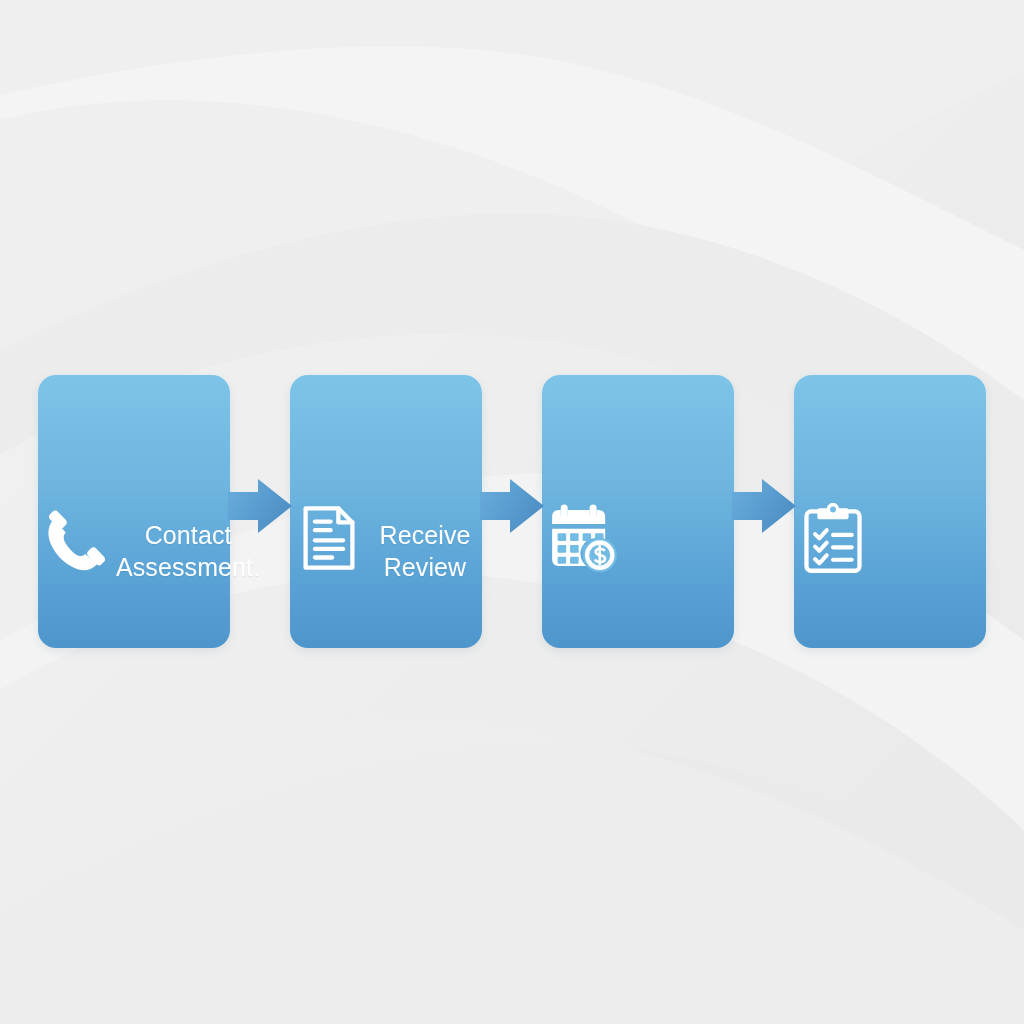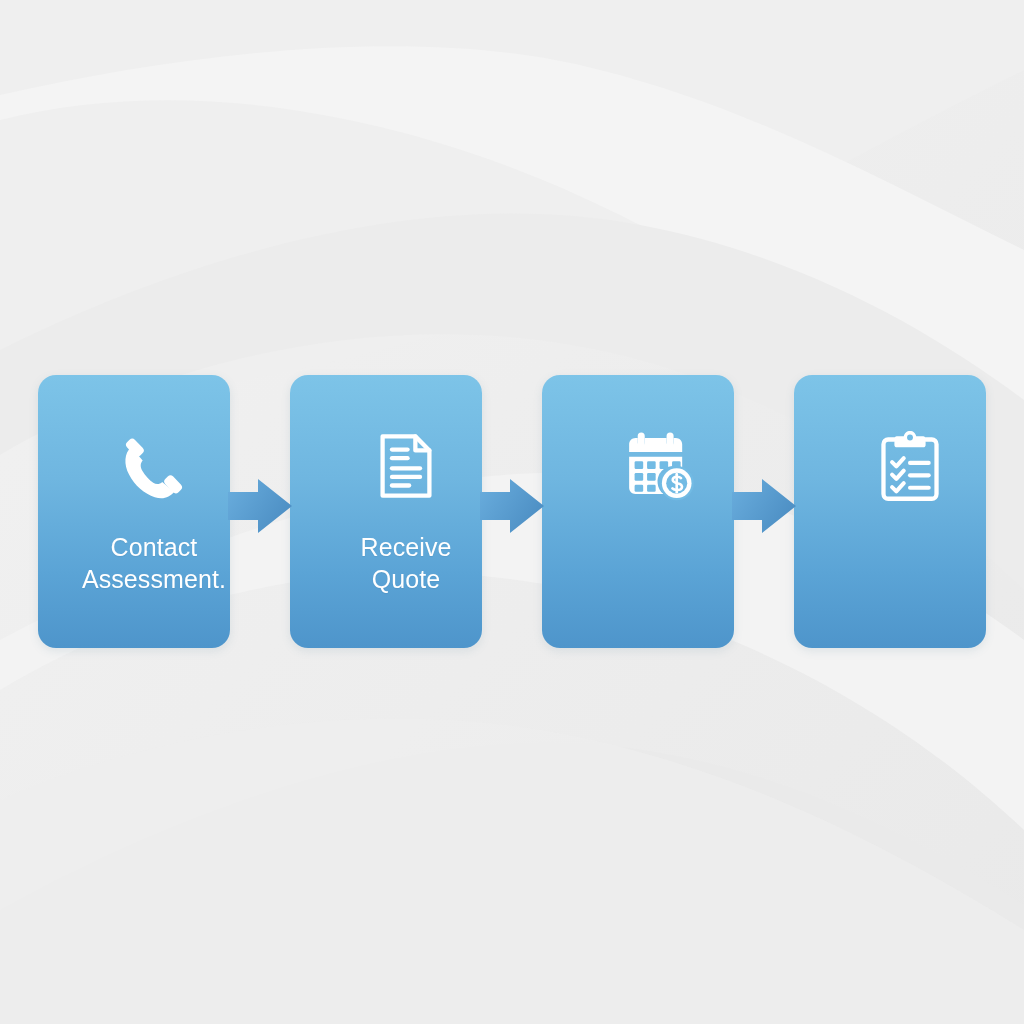--- a/index.html
+++ b/index.html
@@ -44,26 +44,25 @@
   }
 
   .step-card {
     position: relative;
     width: 192px;
     height: 273px;
     border-radius: 18px;
     background: linear-gradient(180deg, #7dc4e8 0%, #6fb6e0 38%, #5ba4d6 72%, #4e95cb 100%);
     box-shadow: 0 3px 10px rgba(80,120,150,0.13);
     display: flex;
-    flex-direction: column;
+    flex-direction: row;
     align-items: center;
     justify-content: flex-start;
     box-sizing: border-box;
     padding-top: 52px;
-    padding-left: 40px;
   }
 
   .card-icon {
     width: 78px;
     height: 78px;
     display: block;
     flex: 0 0 auto;
   }
 
   .card-label {
@@ -132,21 +131,21 @@
           <path d="M20 12 L62 12 L80 30 L80 88 L20 88 Z"></path>
           <path d="M62 12 L62 30 L80 30"></path>
           <line x1="32" y1="29" x2="52" y2="29"></line>
           <line x1="32" y1="40" x2="52" y2="40"></line>
           <line x1="32" y1="53" x2="68" y2="53"></line>
           <line x1="32" y1="64" x2="68" y2="64"></line>
           <line x1="32" y1="75" x2="54" y2="75"></line>
         </g>
       </svg>
       <div class="card-label">Receive
-Quote</div>
+Review</div>
     </div>
 
     <div class="step-card">
       <svg class="card-icon" viewBox="0 0 100 100" aria-hidden="true">
         <g fill="#ffffff">
           <rect x="24" y="7" width="9" height="20" rx="4.5"></rect>
           <rect x="61" y="7" width="9" height="20" rx="4.5"></rect>
           <path d="M13 22 C13 17.6 16.6 14 21 14 L24 14 L24 20 C24 23 26 25 28.5 25 C31 25 33 23 33 20 L33 14 L61 14 L61 20 C61 23 63 25 65.5 25 C68 25 70 23 70 20 L70 14 L73 14 C77.4 14 81 17.6 81 22 L81 32 L13 32 Z"></path>
           <path d="M13 38 L81 38 L81 54 C76 50 69.5 49 63.5 51 C54 54 48.5 63 49.5 72 C50 78 53 83 57.5 86 L21 86 C16.6 86 13 82.4 13 78 Z"></path>
           <rect x="20" y="44" width="11" height="10" rx="1.6" fill="#72bbe4"></rect>

